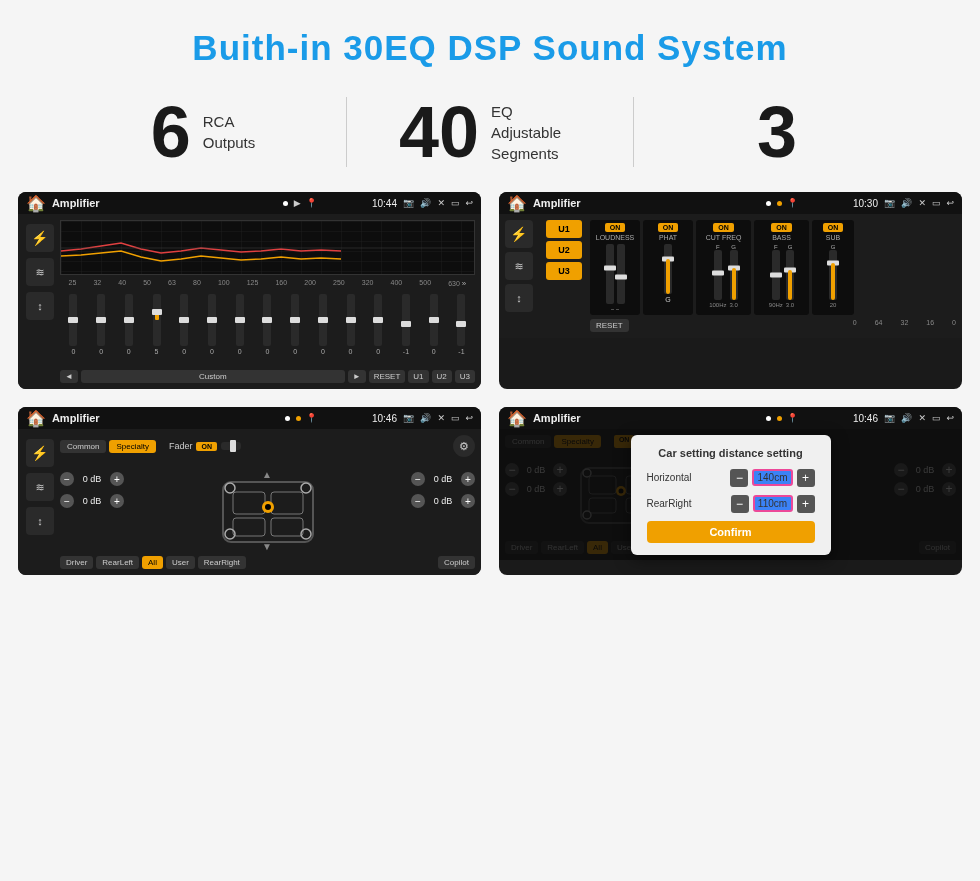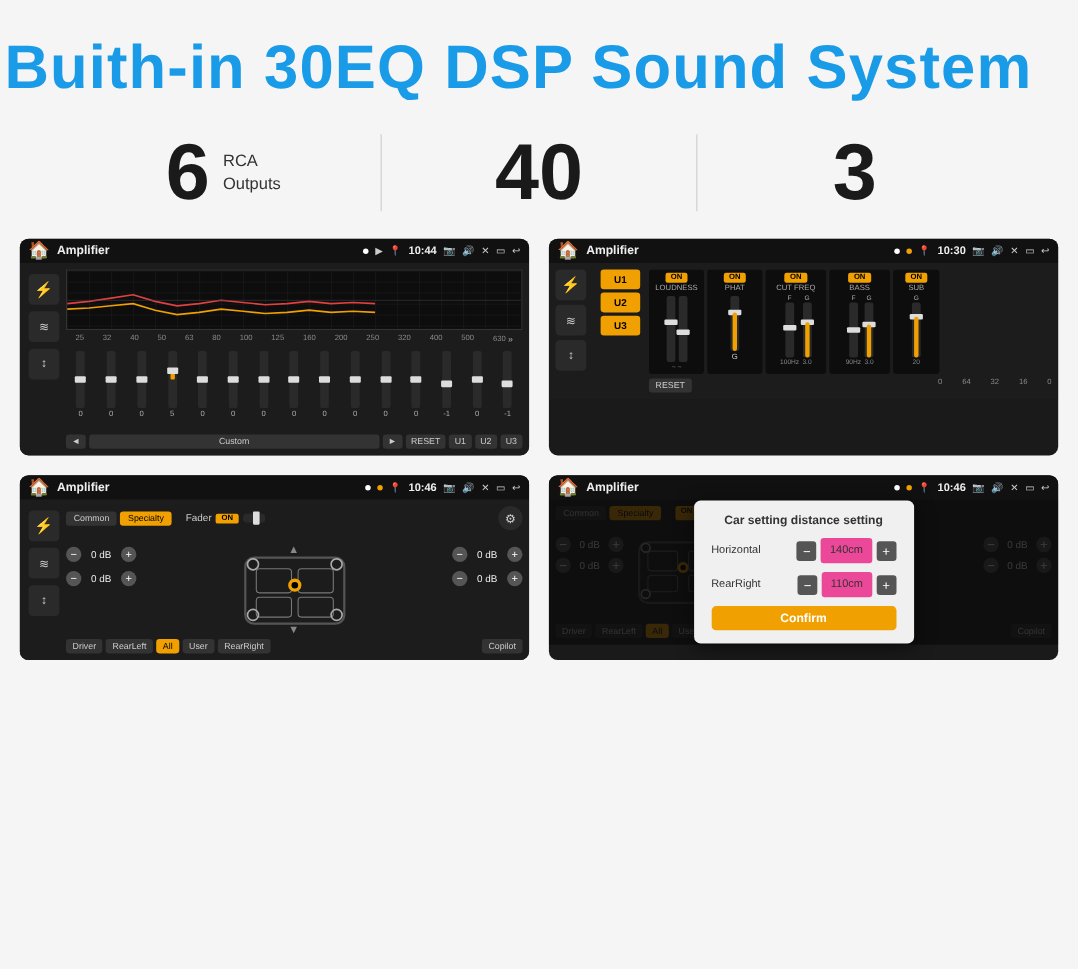--- a/index.html
+++ b/index.html
@@ -6,22 +6,23 @@
     body {
       background: #f5f5f5;
       font-family: Arial, sans-serif;
       width: 980px;
       min-height: 881px;
       overflow-x: hidden;
     }
 
     
     .page-title {
-      padding: 28px 4px 18px;
-      font-size: 56px;
+      text-align: center;
+      padding: 28px 20px 18px;
+      font-size: 35px;
       font-weight: 900;
       color: #1a9be8;
       letter-spacing: 1px;
     }
 
     
     .stats-row {
       display: flex;
       justify-content: center;
       align-items: center;
@@ -80,21 +81,22 @@
     }
     .status-app-name {
       font-size: 11px;
       color: #eee;
       font-weight: bold;
       flex: 1;
     }
     .status-time {
       font-size: 10px;
       color: #eee;
-      font-weight: bold;
+      font-weight: normal;
+      margin-left: 48px;
     }
 
     
     .amp-screen {
       background: #1c1c1c;
       padding: 6px;
       position: relative;
     }
 
     
@@ -381,22 +383,22 @@
       align-items: center;
       justify-content: center;
       color: #fff;
       font-size: 12px;
     }
     .dialog-val {
       font-size: 10px;
       color: #333;
       min-width: 40px;
       text-align: center;
-      background: #ec4899;
-      border: 5px solid #ec4899;
+      background: #3b82f6;
+      border: 2px solid #ec4899;
       border-radius: 3px;
       padding: 1px 3px;
     }
     .dialog-confirm-btn {
       background: #f0a000;
       color: #fff;
       font-size: 11px;
       font-weight: bold;
       text-align: center;
       padding: 5px 20px;
@@ -440,20 +442,21 @@
   <h1 class="page-title">Buith-in 30EQ DSP Sound System</h1>
 
   <div class="stats-row">
     <div class="stat-item">
       <span class="stat-number">6</span>
       <span class="stat-label">RCA<br>Outputs</span>
     </div>
     <div class="stat-divider"></div>
     <div class="stat-item">
       <span class="stat-number">40</span>
+      <span class="stat-label">EQ Adjustable<br>Segments</span>
     </div>
     <div class="stat-divider"></div>
     <div class="stat-item">
       <span class="stat-number">3</span>
     </div>
   </div>
 
   <div class="screenshots-grid">
 
     <div class="screen-card">

